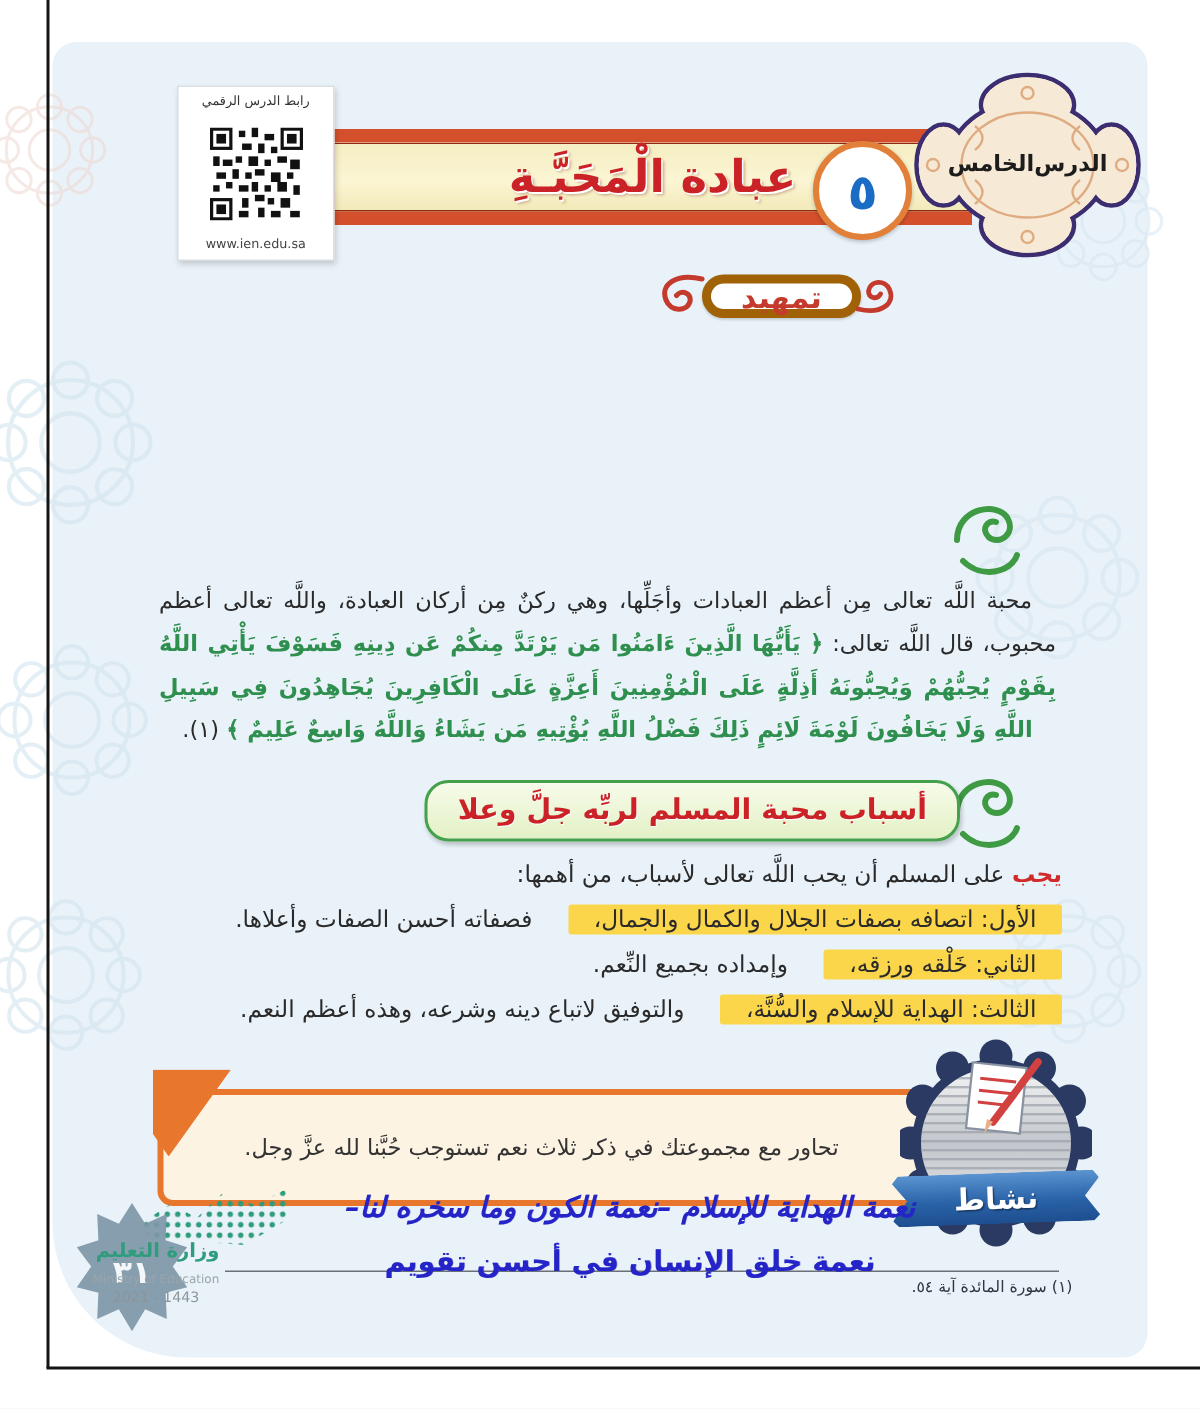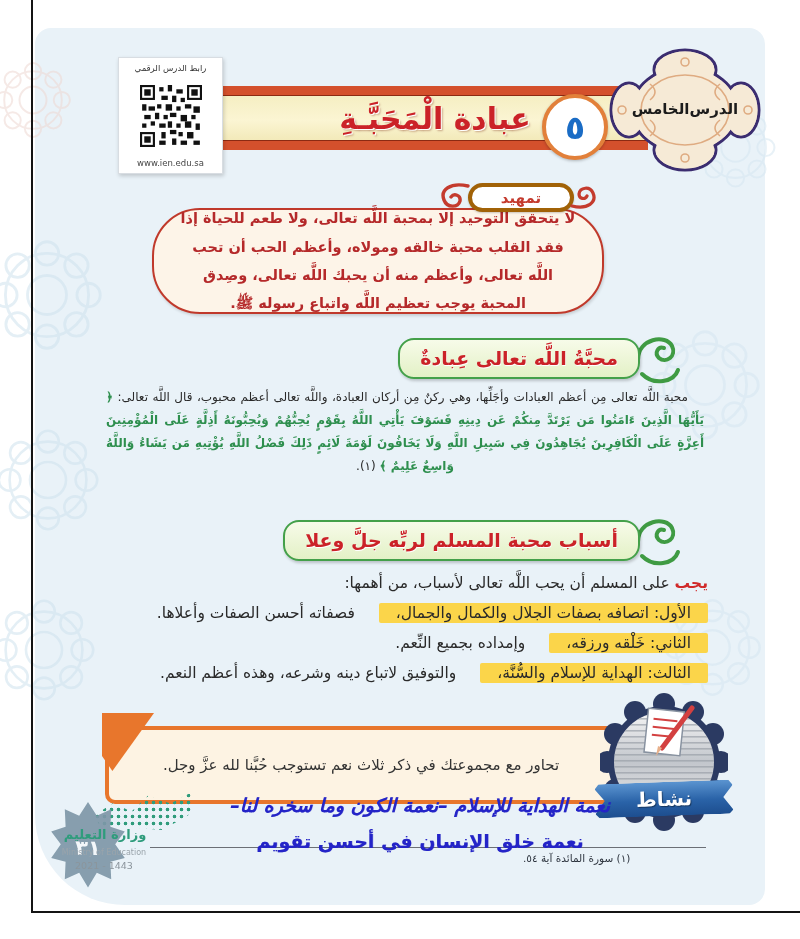--- a/index.html
+++ b/index.html
@@ -44,42 +44,42 @@
               justify-content:center;box-shadow:0 1px 3px rgba(0,0,0,.25);}
   .num-circle span{color:var(--number-blue);font-size:33px;font-weight:bold;line-height:1;}
 
   .medallion{position:absolute;left:608px;top:48px;width:154px;height:124px;z-index:4;}
   .medallion .label{position:absolute;inset:0;display:flex;align-items:center;
                     justify-content:center;direction:rtl;color:#1c1c1c;font-weight:bold;font-size:15px;
                     line-height:1.3;}
 
   
   .tamheed-label{position:absolute;left:468px;top:183px;width:106px;height:29px;background:#fff;
-                 border:4px solid #a16207;border-radius:15px;z-index:3;display:flex;align-items:center;
-                 justify-content:center;color:#c43b2e;font-weight:bold;font-size:15px;
+                 border:6px solid #a16207;border-radius:15px;z-index:3;display:flex;align-items:center;
+                 justify-content:center;color:#c43b2e;font-weight:bold;font-size:20px;
                  box-shadow:0 1px 2px rgba(0,0,0,.2);}
   .curl{position:absolute;z-index:3;}
   .tamheed-box{position:absolute;left:152px;top:208px;width:452px;height:106px;z-index:2;
                background:#fdf4e8;border:2px solid #c0392b;border-radius:48px;
                display:flex;align-items:center;justify-content:center;padding:8px 26px;
                box-shadow:1px 2px 3px rgba(0,0,0,.15);}
   .tamheed-box p{margin:0;direction:rtl;text-align:center;color:#b5292a;font-weight:bold;
                  font-size:14.5px;line-height:1.95;}
 
   
   .g-badge{position:absolute;right:160px;z-index:2;padding:7px 20px 8px 20px;direction:rtl;
            border:2.5px solid var(--badge-green);border-radius:16px;
            background:linear-gradient(180deg,#f7fbe9 0%,#e3f1c6 100%);
            box-shadow:1px 2px 3px rgba(0,0,0,.2);color:var(--accent-red);
            font-size:19px;font-weight:bold;text-shadow:.5px .5px 0 #fff;}
   .flourish{position:absolute;right:116px;z-index:1;}
 
   
   .bodytext{position:absolute;left:106px;width:598px;direction:rtl;color:#2a2a2a;
-            font-size:12px;line-height:1.92;z-index:2;}
+            font-size:15px;line-height:1.92;z-index:2;}
   .para{text-align:justify;text-align-last:center;text-indent:16px;}
   .verse{color:var(--quran-green);font-weight:bold;}
   .lead-red{color:#d02a2a;font-weight:bold;}
   .hl{background:var(--highlight-yellow);font-weight:normal;padding:1px 17px;border-radius:2px;margin-left:19px;}
   .reason{position:absolute;left:110px;width:598px;direction:rtl;text-align:right;color:#2a2a2a;
           font-size:15.5px;z-index:2;}
 
   
   .activity-box{position:absolute;left:105px;top:726px;width:612px;height:78px;z-index:2;
                 background:#fdf3e3;border:4px solid var(--activity-orange);border-radius:10px;
@@ -94,21 +94,21 @@
           display:flex;align-items:center;justify-content:center;color:#fff;font-weight:bold;
           font-size:20px;text-shadow:1px 1px 1px rgba(0,0,0,.4);}
 
   
   .answer{position:absolute;z-index:3;color:var(--answer-blue);font-weight:bold;font-size:19px;
           direction:rtl;text-align:center;text-shadow:.4px .4px 0 rgba(30,30,180,.5);}
   .answer1{left:150px;top:794px;width:540px;font-style:italic;}
   .answer2{left:200px;top:830px;width:440px;}
 
   .divider{position:absolute;left:150px;top:847px;width:556px;height:1.4px;background:#6b6f76;z-index:2;}
-  .footnote{position:absolute;left:523px;top:852px;width:212px;direction:rtl;text-align:left;
+  .footnote{position:absolute;left:503px;top:852px;width:212px;direction:rtl;text-align:right;
             font-size:10.5px;color:#2f3640;z-index:2;}
 
   
   .dots{position:absolute;left:94px;top:792px;width:98px;height:38px;z-index:2;
         background-image:radial-gradient(circle,#2f9c7c 1.6px,transparent 2.1px);
         background-size:7px 7px;
         clip-path:polygon(0 62%,20% 28%,38% 52%,55% 10%,78% 30%,100% 0,100% 55%,70% 100%,30% 92%,8% 98%);}
   .ministry-ar{position:absolute;left:55px;top:827px;width:100px;text-align:center;direction:rtl;
                color:#2f9c7c;font-weight:bold;font-size:13px;z-index:3;}
   .ministry-en{position:absolute;left:44px;top:848px;width:120px;text-align:center;color:#9aa4ab;
@@ -263,31 +263,27 @@
   </div>
 
   <svg class="curl" style="left:436px;top:180px" width="34" height="36" viewBox="0 0 34 36">
     <path d="M32 6 C14 2 4 10 8 20 C11 28 22 28 24 21 C25 15 18 13 15 17" fill="none" stroke="#c43b2e" stroke-width="3.4" stroke-linecap="round"></path>
   </svg>
   <div class="tamheed-label">تمهيد</div>
   <svg class="curl" style="left:570px;top:184px" width="28" height="28" viewBox="0 0 28 28">
     <path d="M2 22 C18 26 27 18 23 9 C20 2 10 3 9 10 C9 15 15 16 17 12" fill="none" stroke="#c43b2e" stroke-width="3.2" stroke-linecap="round"></path>
   </svg>
 
-  <div class="tamheed-box">
-    <p>لا يتحقق التوحيد إلا بمحبة اللَّه تعالى، ولا طعم للحياة إذا فقد القلب محبة خالقه ومولاه، وأعظم الحب أن تحب اللَّه تعالى، وأعظم منه أن يحبك اللَّه تعالى، وصِدق المحبة يوجب تعظيم اللَّه واتباع رسوله ﷺ.</p>
-  </div>
 
   <svg class="flourish" style="top:330px" width="52" height="60" viewBox="0 0 52 60">
     <g fill="none" stroke="#3f9b43" stroke-width="4" stroke-linecap="round">
       <path d="M6 30 C6 8 34 4 40 16 C45 26 34 34 27 28 C22 23 26 16 32 18"></path>
       <path d="M10 44 C22 56 42 52 46 40"></path>
     </g>
   </svg>
-  <div class="g-badge" style="top:338px">محبَّةُ اللَّه تعالى عِبادةٌ</div>
 
   <div class="bodytext para" style="top:386px">
     <span>محبة اللَّه تعالى مِن أعظم العبادات وأجَلِّها، وهي ركنٌ مِن أركان العبادة، واللَّه تعالى أعظم محبوب، قال اللَّه تعالى: </span><span class="verse">﴿ يَأَيُّهَا الَّذِينَ ءَامَنُوا مَن يَرْتَدَّ مِنكُمْ عَن دِينِهِ فَسَوْفَ يَأْتِي اللَّهُ بِقَوْمٍ يُحِبُّهُمْ وَيُحِبُّونَهُ أَذِلَّةٍ عَلَى الْمُؤْمِنِينَ أَعِزَّةٍ عَلَى الْكَافِرِينَ يُجَاهِدُونَ فِي سَبِيلِ اللَّهِ وَلَا يَخَافُونَ لَوْمَةَ لَائِمٍ ذَلِكَ فَضْلُ اللَّهِ يُؤْتِيهِ مَن يَشَاءُ وَاللَّهُ وَاسِعٌ عَلِيمٌ ﴾</span><span> (١).</span>
   </div>
 
   <svg class="flourish" style="top:512px" width="52" height="60" viewBox="0 0 52 60">
     <g fill="none" stroke="#3f9b43" stroke-width="4" stroke-linecap="round">
       <path d="M6 30 C6 8 34 4 40 16 C45 26 34 34 27 28 C22 23 26 16 32 18"></path>
       <path d="M10 44 C22 56 42 52 46 40"></path>
     </g>

